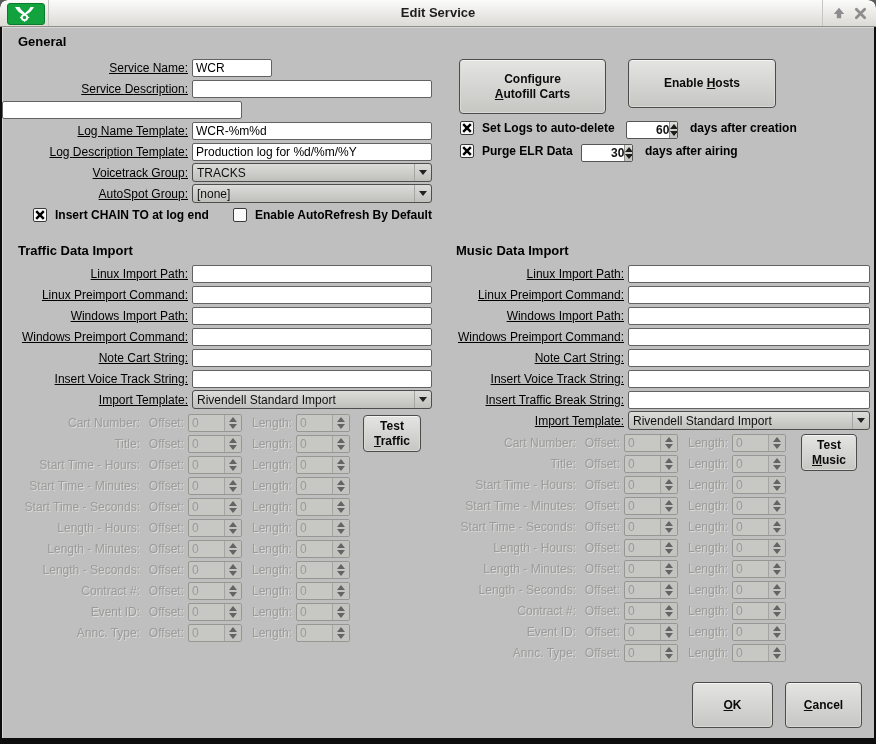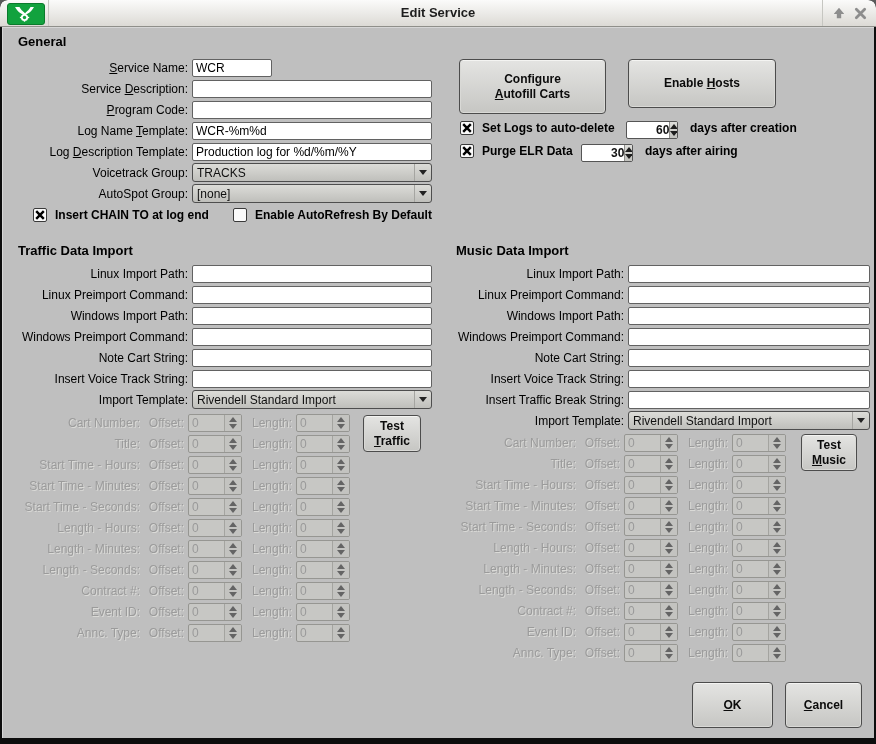--- a/index.html
+++ b/index.html
@@ -13,21 +13,21 @@
   .tb-sep{position:absolute;top:0;width:1px;height:26px;background:#c6c6c1;}
   .tb-icon{position:absolute;left:7px;top:3px;width:36px;height:20px;background:#12a23e;
     border:1px solid #0b7a2c;border-radius:3px;display:flex;align-items:center;justify-content:center;}
   .tb-btn{position:absolute;top:5px;width:17px;height:16px;display:flex;align-items:center;justify-content:center;}
   
   .content{position:absolute;top:27px;left:2px;right:2px;bottom:6px;background:#bfbfbf;
     box-shadow:inset 1px 1px 0 #d6d6d6;}
   .sec-header{position:absolute;font-size:13px;font-weight:bold;color:#000;white-space:nowrap;}
   .rows{position:absolute;width:440px;}
   .form-row{display:flex;align-items:center;height:21px;}
-  .flabel{text-align:right;padding-right:4px;font-size:12px;color:#000;flex:none;white-space:nowrap;}
+  .flabel{text-align:right;padding-right:4px;font-size:12px;color:#000;flex:none;white-space:nowrap;text-decoration:underline;}
   .text-input{box-sizing:border-box;height:18px;border:1px solid #626262;border-radius:2px;background:#fff;
     font:12px "Liberation Sans",sans-serif;color:#000;padding:0 3px;flex:none;outline:none;}
   .combo{box-sizing:border-box;height:19px;border:1px solid #4e4e4e;border-radius:3px;
     background:linear-gradient(#dcdcd8,#bfbfbb);display:flex;align-items:center;flex:none;}
   .combo-value{flex:1;font-size:12px;padding-left:4px;color:#101010;white-space:nowrap;overflow:hidden;}
   .combo-arrow-box{width:16px;align-self:stretch;display:flex;align-items:center;justify-content:center;
     border-left:1px solid #a5a5a1;}
   .combo-arrow{width:0;height:0;border-left:4px solid transparent;border-right:4px solid transparent;
     border-top:5px solid #222;}
   
@@ -106,21 +106,20 @@
     <div class="rows" id="general-rows" style="left:0;top:30px">
         <div class="form-row">
           <div class="flabel" style="width: 186px;"><u>S</u>ervice Name:</div>
           <input class="text-input" value="WCR" style="width: 80px;">
         </div>
         <div class="form-row">
           <div class="flabel" style="width: 186px;">Service <u>D</u>escription:</div>
           <input class="text-input" style="width: 240px;">
         </div>
         <div class="form-row">
-          <div class="flabel" style="width: 186px;"><u>P</u>rogram Code:</div>
           <input class="text-input" style="width: 240px;">
         </div>
         <div class="form-row">
           <div class="flabel" style="width: 186px;">Log Name <u>T</u>emplate:</div>
           <input class="text-input" value="WCR-%m%d" style="width: 240px;">
         </div>
         <div class="form-row">
           <div class="flabel" style="width: 186px;">Log <u>D</u>escription Template:</div>
           <input class="text-input" value="Production log for %d/%m/%Y" style="width: 240px;">
         </div>

